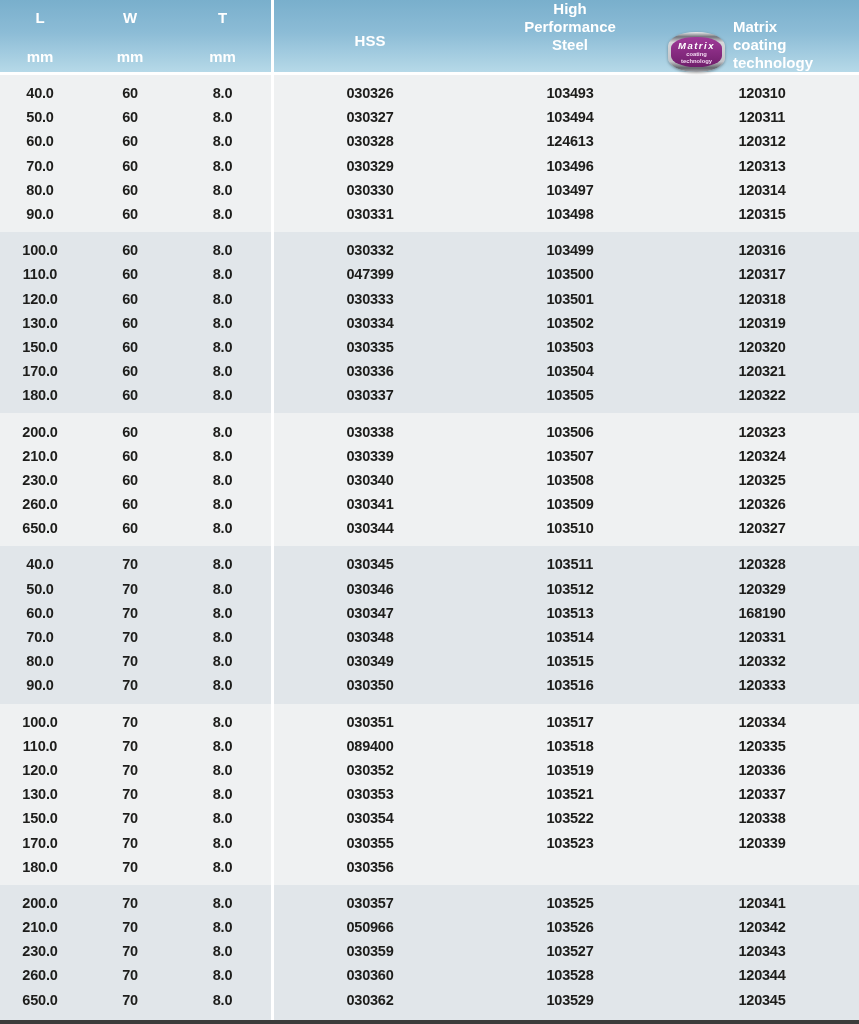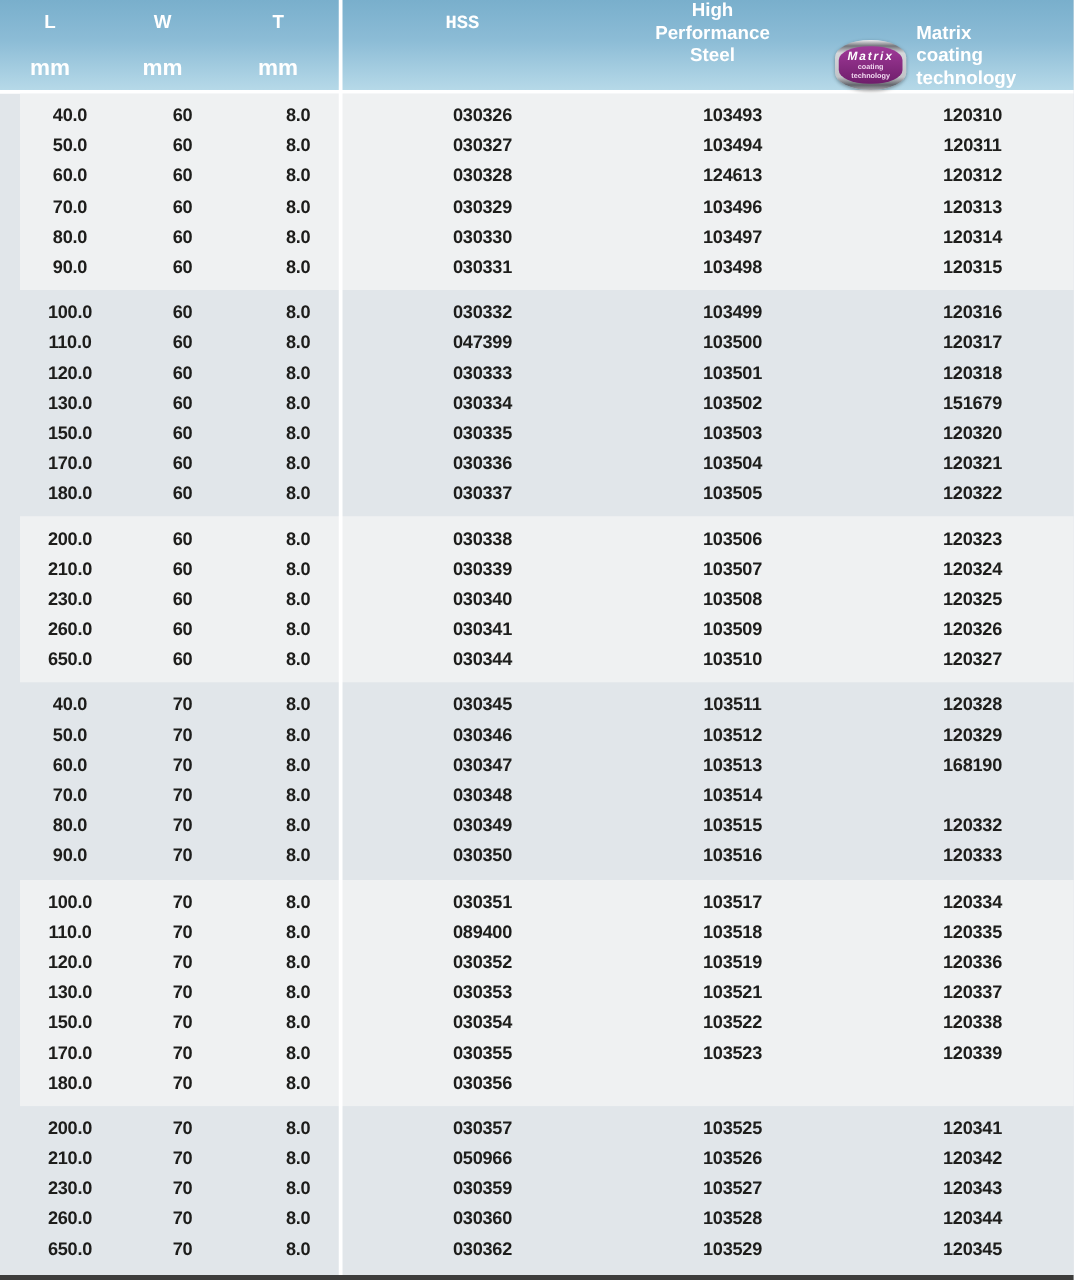--- a/index.html
+++ b/index.html
@@ -20,22 +20,22 @@
     position:relative;
     display:grid;
     grid-template-columns:80px 100px 85px 210px 190px 194px;
     height:72px;
     background:linear-gradient(180deg,#79afcc 0%,#8cbcd6 45%,#b6d9e8 100%);
     color:#ffffff;
   }
   .hcol{display:flex;align-items:center;}
   .hcol-dim{flex-direction:column;justify-content:space-between;padding:9px 0 7px 0;}
   .hlabel{font-size:15px;font-weight:700;line-height:18px;text-align:center;}
-  .hunit{font-size:18px;font-weight:700;}
-  .hcol-hss{justify-content:center;align-items:flex-start;padding-top:10px;font-family:Liberation Mono, monospace;}
+  .hunit{font-size:15px;font-weight:700;}
+  .hcol-hss{justify-content:center;align-items:center;padding-top:10px;}
   .hcol-hps{justify-content:center;align-items:flex-start;}
   .multiline{white-space:pre-line;}
   .hcol-matrix{align-items:flex-end;padding:7px 0 0 3px;gap:8px;}
   .matrix-label{text-align:left;}
 
   
   .matrix-badge{
     position:relative;flex:0 0 auto;
     width:57px;height:40px;
     background:linear-gradient(180deg,#ececee 0%,#73757c 12%,#d6d7da 26%,#c2c4c8 74%,#63656c 90%,#a5a7ac 100%);
@@ -56,21 +56,21 @@
   .badge-sub{
     position:relative;z-index:1;
     font-weight:700;font-size:5.8px;line-height:6.5px;
     color:#f2d9f1;text-align:center;white-space:pre-line;
     text-transform:lowercase;
   }
 
   .header-underline{height:3px;background:#ffffff;}
 
   
-  .table-body{position:relative;padding-left:16px;}
+  .table-body{position:relative;}
   .group{padding:6px 0;}
   .group.light{background:#eff1f2;}
   .group.dark{background:#e1e6ea;}
   .group:last-child{padding-bottom:9px;}
   .row{
     display:grid;
     grid-template-columns:80px 100px 85px 210px 190px 194px;
     height:24.2px;
   }
   .cell{
@@ -206,21 +206,21 @@
           <span class="cell">030333</span>
           <span class="cell">103501</span>
           <span class="cell">120318</span>
         </div>
         <div class="row">
           <span class="cell">130.0</span>
           <span class="cell">60</span>
           <span class="cell">8.0</span>
           <span class="cell">030334</span>
           <span class="cell">103502</span>
-          <span class="cell">151679</span>
+          <span class="cell">120319</span>
         </div>
         <div class="row">
           <span class="cell">150.0</span>
           <span class="cell">60</span>
           <span class="cell">8.0</span>
           <span class="cell">030335</span>
           <span class="cell">103503</span>
           <span class="cell">120320</span>
         </div>
         <div class="row">
@@ -306,20 +306,21 @@
           <span class="cell">030347</span>
           <span class="cell">103513</span>
           <span class="cell">168190</span>
         </div>
         <div class="row">
           <span class="cell">70.0</span>
           <span class="cell">70</span>
           <span class="cell">8.0</span>
           <span class="cell">030348</span>
           <span class="cell">103514</span>
+          <span class="cell">120331</span>
         </div>
         <div class="row">
           <span class="cell">80.0</span>
           <span class="cell">70</span>
           <span class="cell">8.0</span>
           <span class="cell">030349</span>
           <span class="cell">103515</span>
           <span class="cell">120332</span>
         </div>
         <div class="row">

